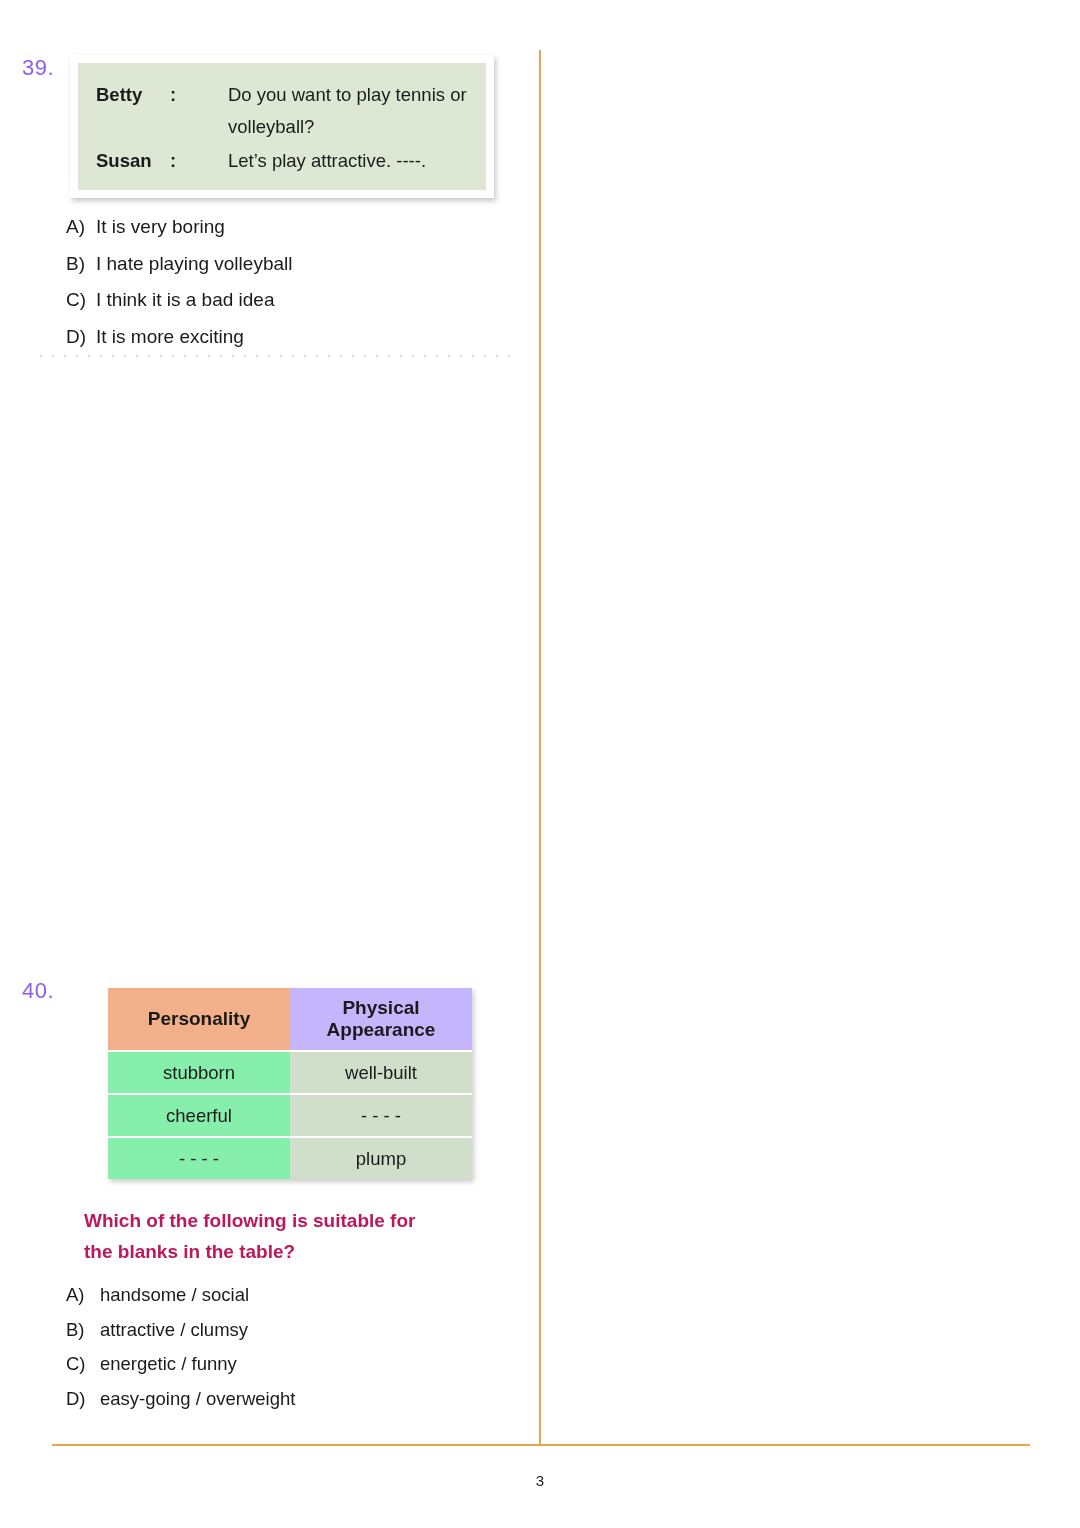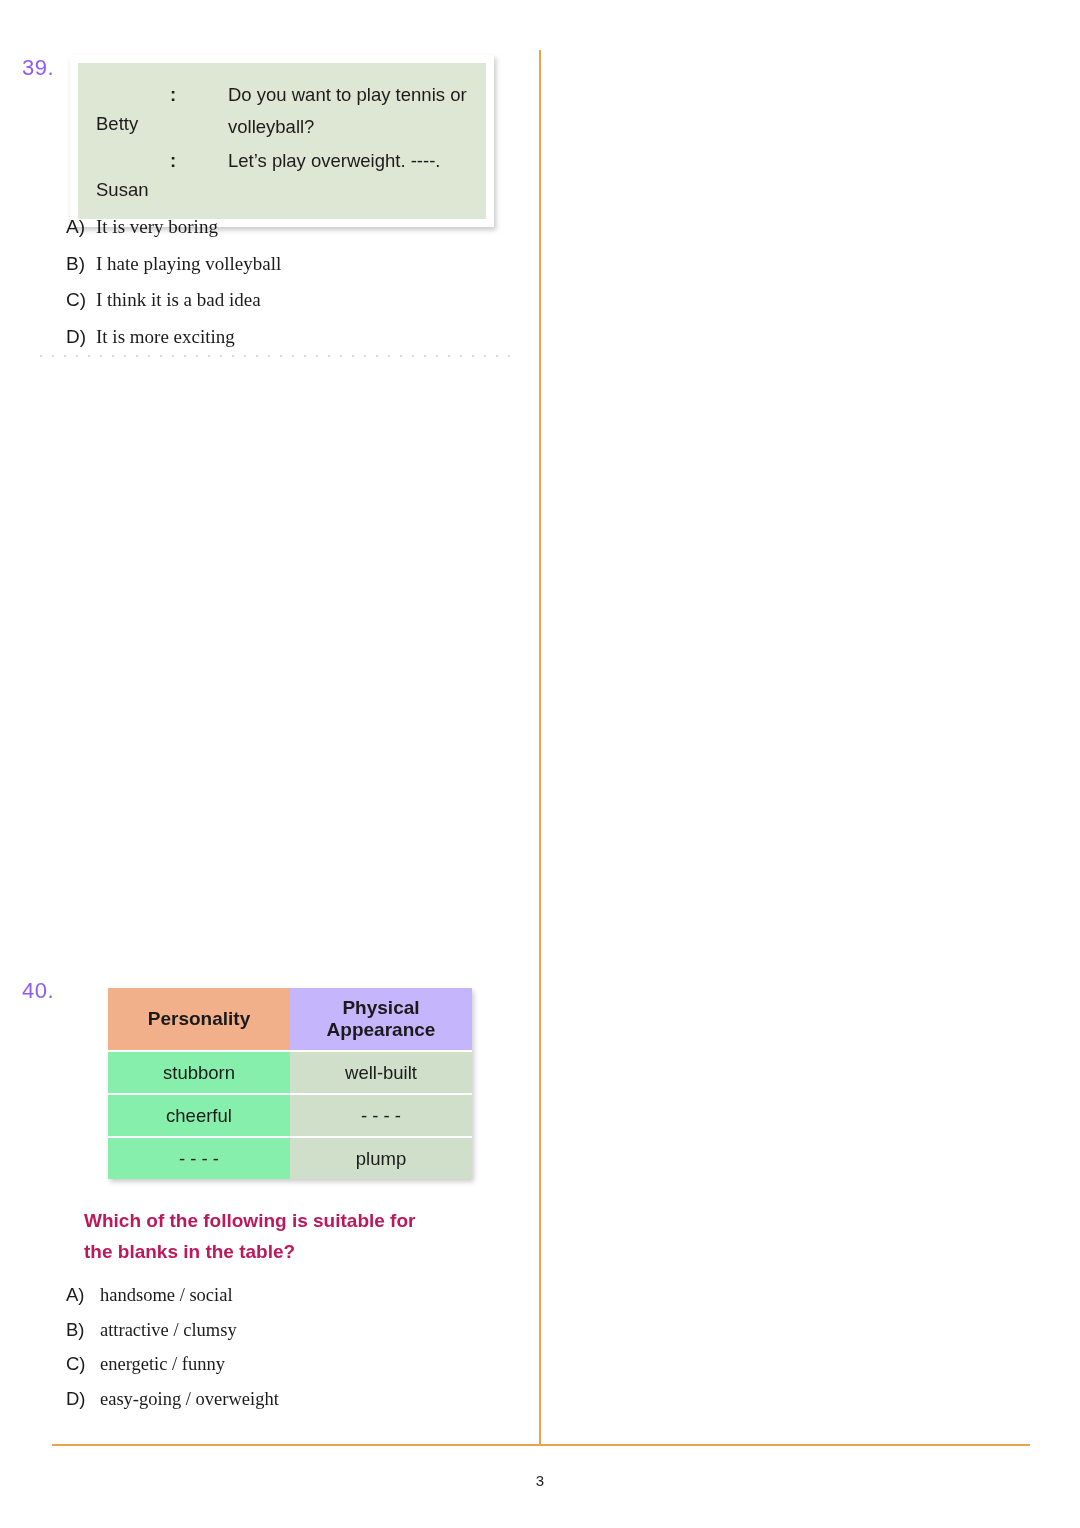--- a/index.html
+++ b/index.html
@@ -92,25 +92,24 @@
   }
   .dialogue-line {
     display: flex;
     align-items: flex-start;
     font-size: 18.5px;
     line-height: 1.72;
     color: #1c1c1c;
   }
   .dialogue-line + .dialogue-line { margin-top: 2px; }
   .speaker {
-    font-weight: normal;
+    font-weight: bold;
     width: 74px;
     flex: 0 0 74px;
     white-space: nowrap;
-    margin-top: 29px;
   }
   .colon {
     flex: 0 0 14px;
     font-weight: bold;
   }
   .utterance {
     flex: 1 1 auto;
     margin-left: 44px;
   }
   .utterance .wrap-line { display: block; }
@@ -128,21 +127,21 @@
     display: flex;
     align-items: baseline;
     font-size: 19px;
     line-height: 36.5px;
     color: #1b1b1b;
   }
   .option-letter {
     flex: 0 0 30px;
     white-space: nowrap;
   }
-  .option-text { flex: 1 1 auto; font-family: Liberation Serif, serif; }
+  .option-text { flex: 1 1 auto; }
 
   #options-40 .option-row { line-height: 34.5px; font-size: 18.5px; }
   #options-40 .option-letter { flex: 0 0 34px; }
 
   
   .dotted-separator {
     position: absolute;
     left: 40px;
     top: 303px;
     width: 472px;
@@ -221,21 +220,21 @@
           <span class="colon">:</span>
           <span class="utterance">
             <span class="wrap-line">Do you want to play tennis or</span>
             <span class="wrap-line">volleyball?</span>
           </span>
         </div>
 
         <div class="dialogue-line">
           <span class="speaker">Susan</span>
           <span class="colon">:</span>
-          <span class="utterance">Let’s play overweight. ----.</span>
+          <span class="utterance">Let’s play attractive. ----.</span>
         </div>
 
       </div>
     </div>
 
     <div class="options" id="options-39">
       <div class="option-row">
         <span class="option-letter">A)</span>
         <span class="option-text">It is very boring</span>
       </div>

